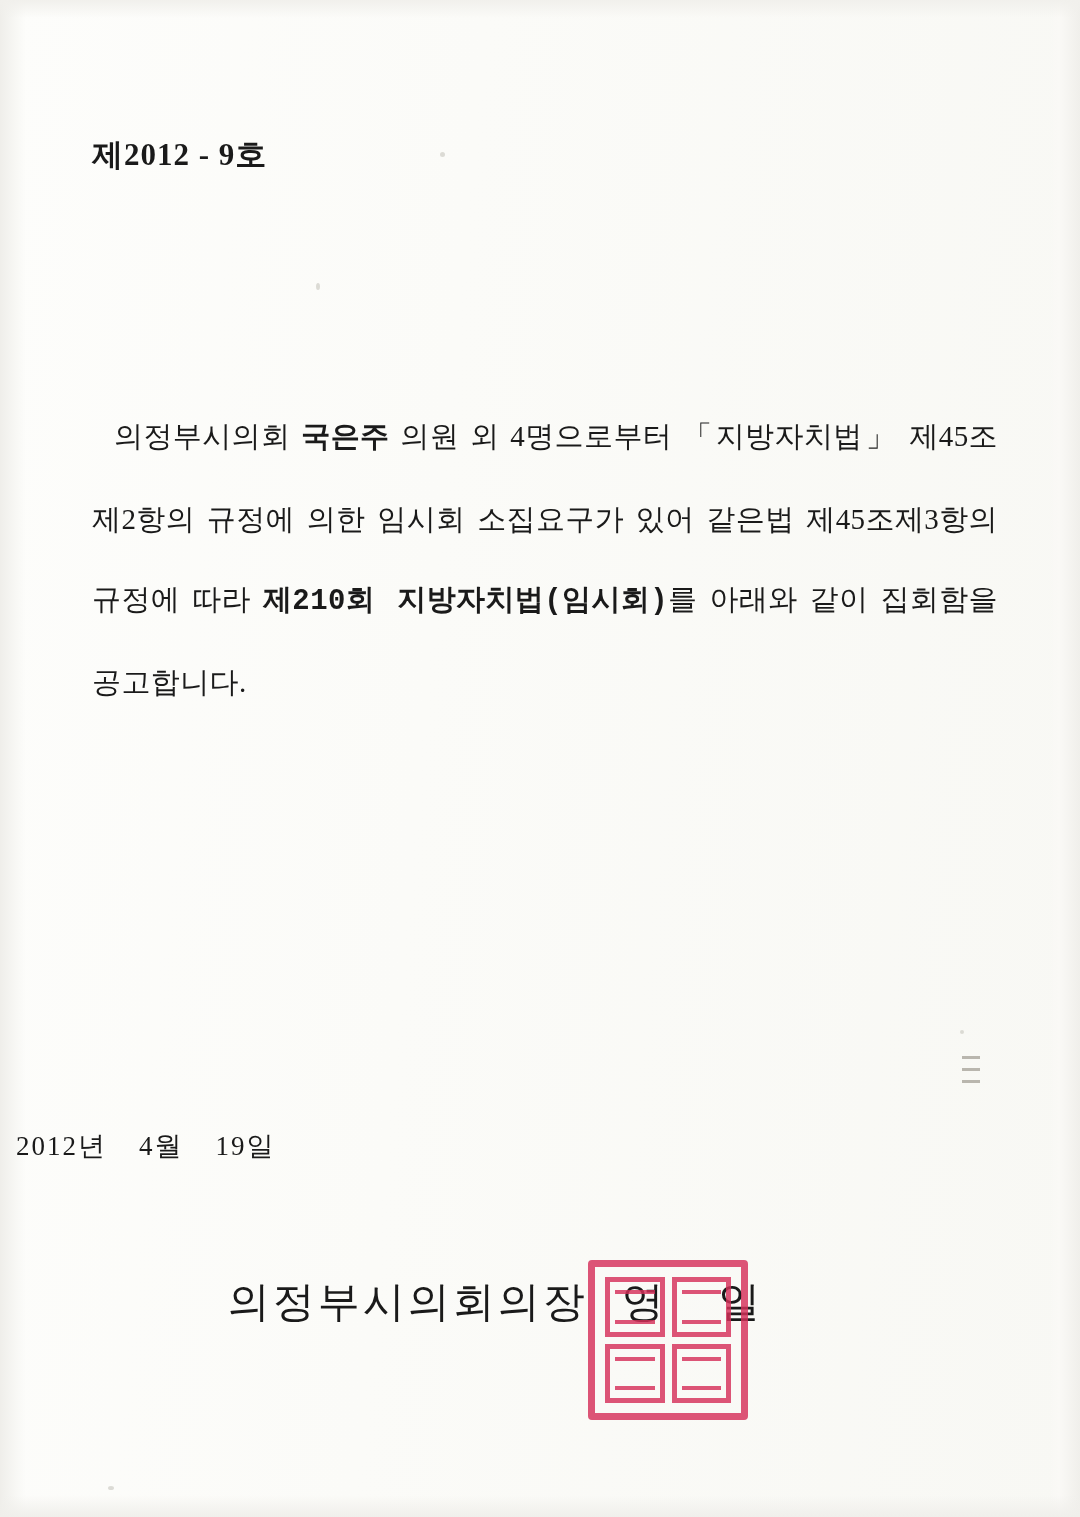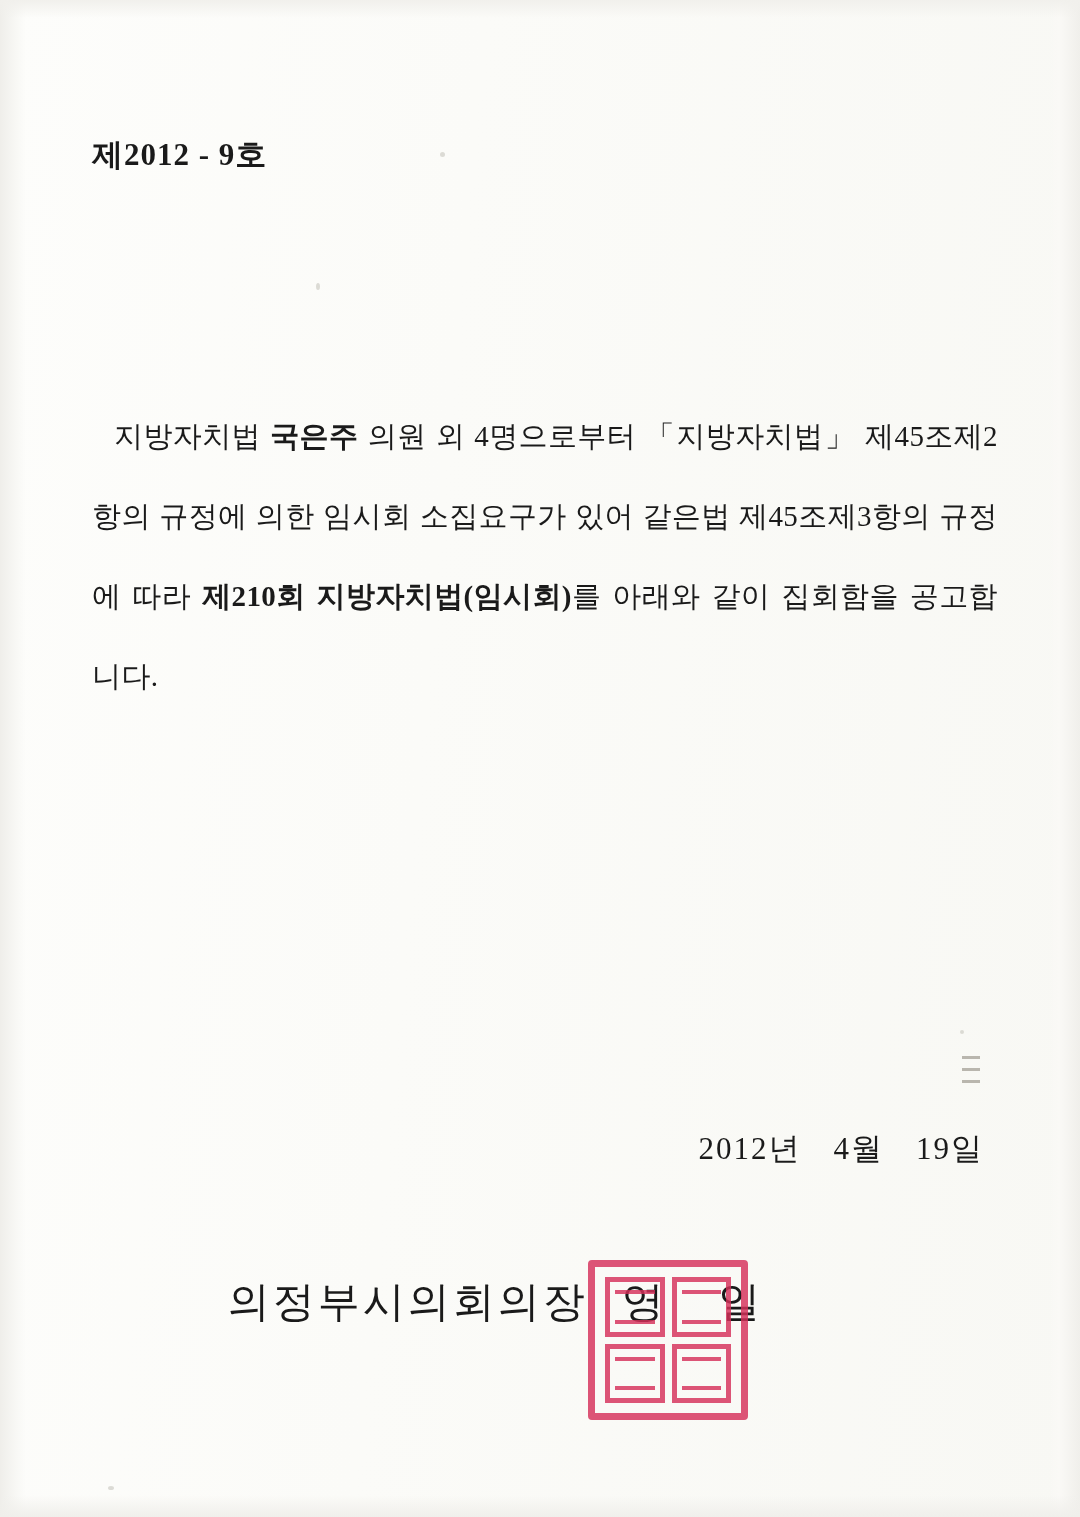--- a/index.html
+++ b/index.html
@@ -78,21 +78,21 @@
     left: 92px;
     top: 380px;
     width: 906px;
     font-size: 29px;
     line-height: 80px;
     letter-spacing: 0.4px;
     text-align: justify;
     font-family: "Liberation Serif", "DejaVu Serif", serif;
   }
   .body-text .indent { display: inline-block; width: 22px; }
-  .body-text b { font-weight: 700; }
+  .body-text b { font-weight: 700; font-family: Liberation Mono, monospace; }
 
   .item-list {
     position: absolute;
     left: 168px;
     top: 780px;
     width: 840px;
   }
   .item-row {
     font-size: 30px;
     letter-spacing: 0.5px;
@@ -114,22 +114,22 @@
   .item-time {
     font-weight: 700;
     margin-left: 16px;
   }
 
   .date-line {
     position: absolute;
     left: 0;
     top: 1112px;
     width: 1000px;
-    text-align: right;
-    font-size: 31px;
+    text-align: left;
+    font-size: 27px;
     letter-spacing: 2px;
   }
   .date-line span { margin: 0 16px; }
 
   .signature {
     position: absolute;
     left: 0;
     top: 1258px;
     width: 1010px;
     text-align: center;
@@ -220,21 +220,21 @@
   <div class="speck" style="left:108px; top:1486px; width:6px; height:4px;"></div>
   <div class="speck" style="left:960px; top:1030px; width:4px; height:4px;"></div>
 </div>
 
 <div class="content">
 
   <div class="doc-number">제2012 - 9호</div>
 
 
   <div class="body-text">
-    <span class="indent"></span><span>지방자치법 </span><b>국은주</b><span> 의원 외 4명으로부터 「지방자치법」 제45조제2항의 규정에 의한 임시회 소집요구가 있어 같은법 제45조제3항의 규정에 따라 </span><b>제210회 지방자치법(임시회)</b><span>를 아래와 같이 집회함을 공고합니다.</span>
+    <span class="indent"></span><span>의정부시의회 </span><b>국은주</b><span> 의원 외 4명으로부터 「지방자치법」 제45조제2항의 규정에 의한 임시회 소집요구가 있어 같은법 제45조제3항의 규정에 따라 </span><b>제210회 지방자치법(임시회)</b><span>를 아래와 같이 집회함을 공고합니다.</span>
   </div>
 
 
   <div class="date-line">
     <span>2012년</span><span>4월</span><span>19일</span>
   </div>
 
   <div class="signature">
     <span class="org">의정부시의회의장</span><span class="name">영 일</span>
   </div>

